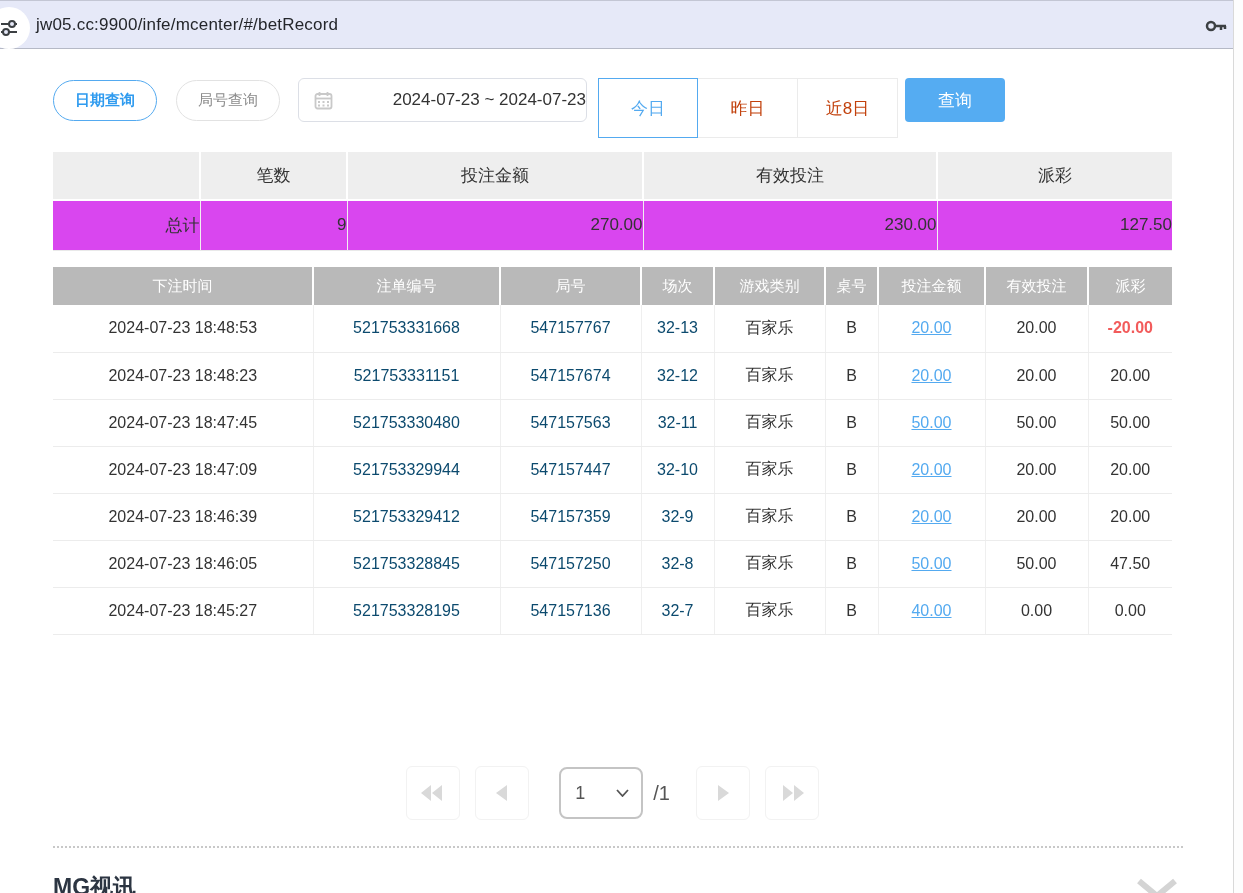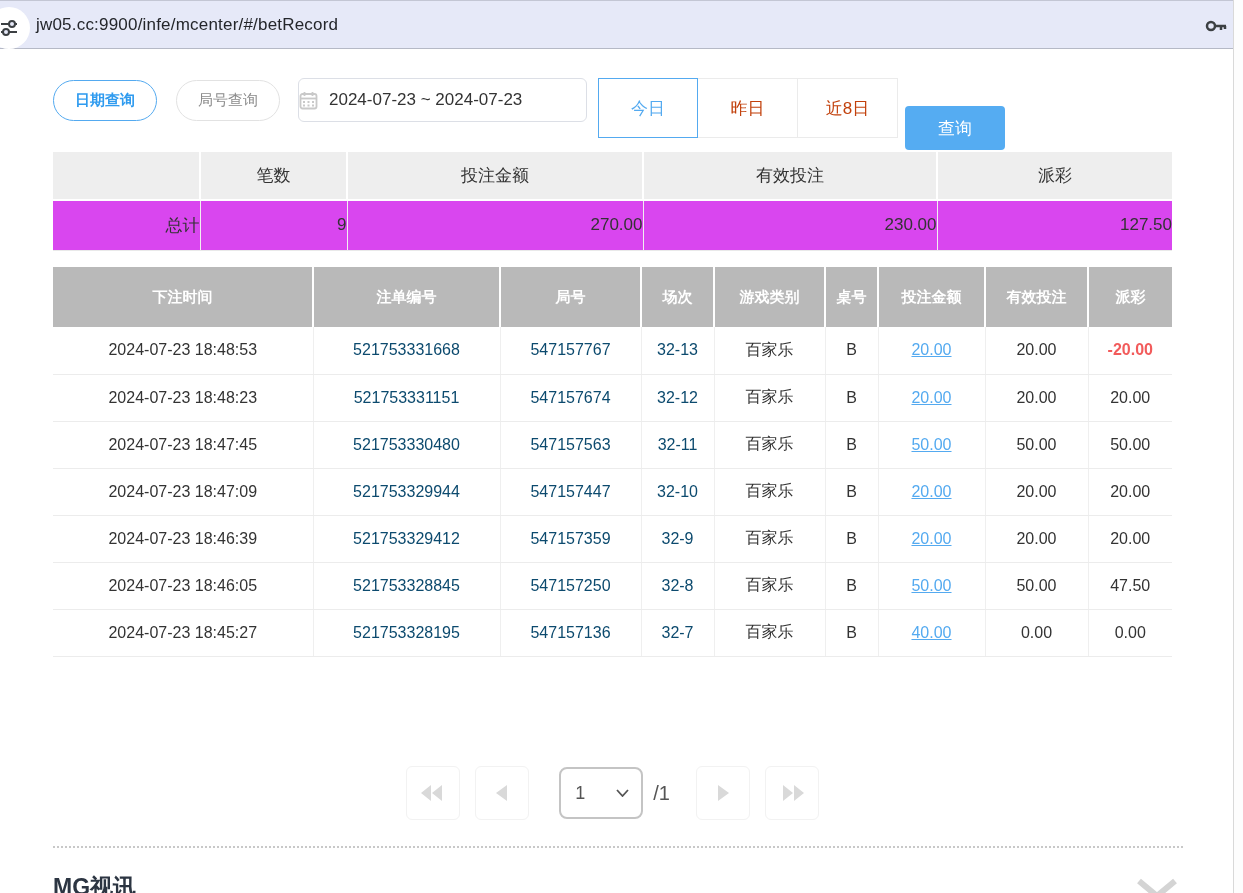--- a/index.html
+++ b/index.html
@@ -30,49 +30,49 @@
 
   
   .pill { position:absolute; top:80px; height:41px; width:104px; border-radius:21px;
           background:#fff; font-size:15px; cursor:pointer;
           font-family:"Liberation Sans",sans-serif; }
   .pill.active { left:53px; border:1px solid var(--accent,#54aaf0); color:#2f9bef; font-weight:bold; }
   .pill.inactive { left:176px; border:1px solid #e2e2e2; color:#8a8a8a; }
 
   .date-box { position:absolute; left:298px; top:78px; width:289px; height:44px;
               border:1px solid #dcdfe6; border-radius:6px; background:#fff;
-              display:flex; align-items:center; cursor:pointer; }
+              display:flex; align-items:center; padding-left:15px; cursor:pointer;justify-content:space-between; }
   .date-box .cal { display:flex; margin-right:11px; }
   .date-box .date-text { font-size:17px; color:#333; }
 
   .quick-group { position:absolute; left:598px; top:78px; height:44px; display:flex; }
   .quick { width:100px; height:60px; background:#fff; font-size:17px; cursor:pointer;
            font-family:"Liberation Sans",sans-serif; }
   .quick.active { border:1px solid var(--accent,#54aaf0); color:var(--accent,#54aaf0); position:relative; z-index:2; }
   .quick.idle { border:1px solid #ebebeb; border-left:none; color:#c2410c; }
 
   .search-btn { position:absolute; left:905px; top:78px; width:100px; height:44px;
                 background:var(--accent-solid,#55acf2); color:#fff; font-size:17px;
                 border:none; border-radius:4px; cursor:pointer;
-                font-family:"Liberation Sans",sans-serif;margin-top:28px; }
+                font-family:"Liberation Sans",sans-serif; }
 
   
   table { border-collapse:collapse; table-layout:fixed; }
   .summary { position:absolute; left:53px; top:152px; width:1119px; }
   .summary thead td { background:var(--summary-header-bg,#eee); height:48px; text-align:center;
                       font-size:17px; color:#333; border-left:2px solid #fff; border-bottom:2px solid #fff; }
   .summary thead td:first-child { border-left:none; }
   .summary tbody td { background:#d946ef; height:50px; text-align:right; font-size:17px; color:#333;
                       border-bottom:1px solid #e9e9e9; border-left:1px solid #f0f0f0; }
   .summary tbody td:first-child { border-left:none; }
 
   
   .bets { position:absolute; left:53px; top:267px; width:1119px; }
-  .bets thead td { background:var(--table-header-bg,#b9b9b9); color:#fff; font-weight:bold;
-                   font-size:15px; height:60px; text-align:center; border-left:2px solid #fff; }
+  .bets thead td { background:var(--table-header-bg,#b9b9b9); color:#fff; font-weight:normal;
+                   font-size:15px; height:38px; text-align:center; border-left:2px solid #fff; }
   .bets thead td:first-child { border-left:none; }
   .bets tbody td { height:47px; text-align:center; font-size:16px; color:#333; background:#fff;
                    border-bottom:1px solid #ececec; border-left:1px solid #efefef; }
   .bets tbody td:first-child { border-left:none; }
   .bets td.c-id { color:#0c4a6e; }
   .bets a.bet-link { color:var(--accent,#54aaf0); text-decoration:underline; cursor:pointer; }
   .bets td.neg { color:var(--negative,#f25b5b);font-weight:bold; }
 
   
   .pagination { position:absolute; left:53px; top:766px; width:1119px; height:54px;

